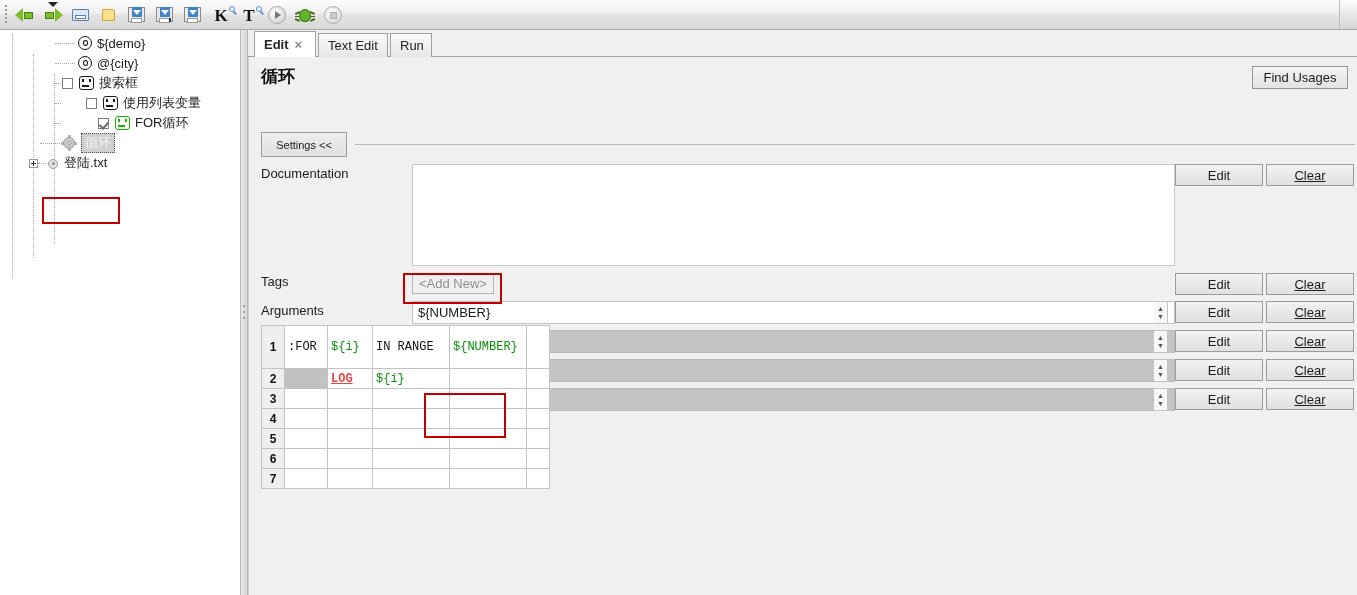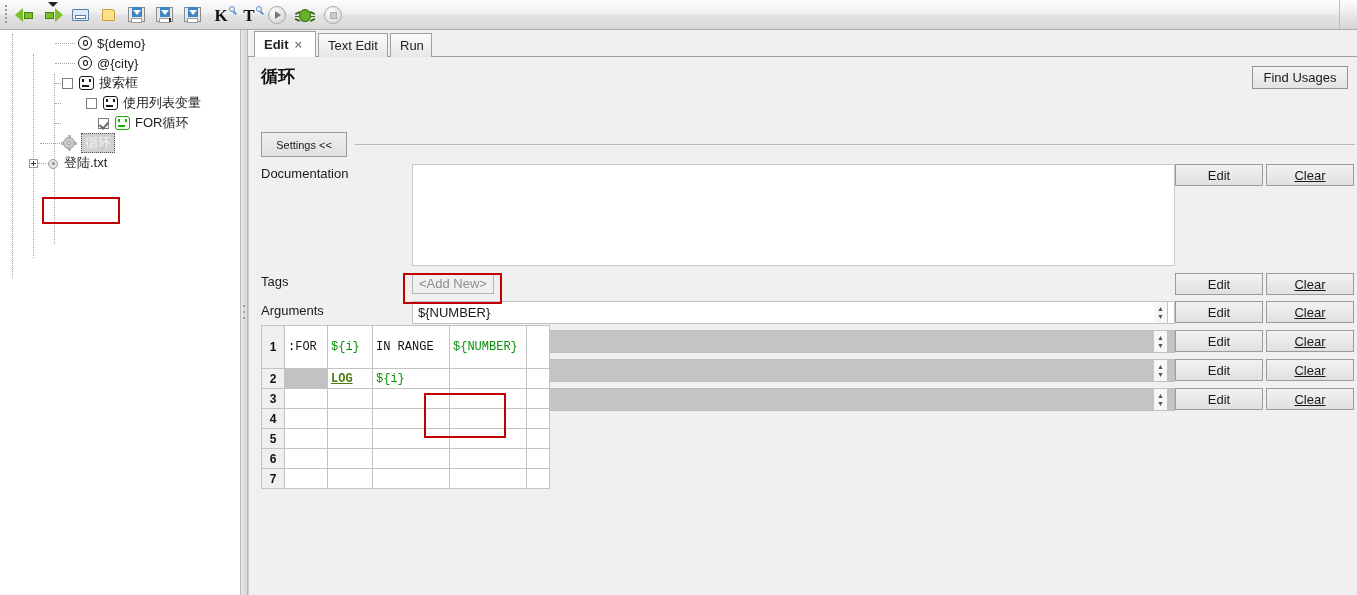--- a/index.html
+++ b/index.html
@@ -190,21 +190,21 @@
   
   .grid{position:absolute;left:12px;top:268px;border-collapse:collapse;}
   .grid td{border:1px solid #c3c3c3;height:19px;font-family:"Liberation Mono",monospace;font-size:12px;padding:0 3px;background:#fff;vertical-align:middle;}
   .grid td.rowhdr{
     width:16px;text-align:center;font-family:"Liberation Sans",sans-serif;font-weight:bold;font-size:12px;
     background:#efefef;border:1px solid #c3c3c3;color:#111;
   }
   .grid td.c1{width:36px;} .grid td.c2{width:38px;} .grid td.c3{width:70px;}
   .grid td.c4{width:70px;} .grid td.c5{width:16px;}
   .grid td.greyed{background:#c2c2c2;}
-  .gv{color:#0a8f0a;} .gb{color:#4d7c0f;font-weight:bold;text-decoration:underline;} .gk{color:#111;}
+  .gv{color:#0a8f0a;} .gb{color:#ef4444;font-weight:bold;text-decoration:underline;} .gk{color:#111;}
   .grid tr.r1 td{height:42px;}
 </style>
 </head>
 <body>
 
 <div id="app">
 
   <div class="toolbar">
     <div class="tb-grip">
       <i></i>

